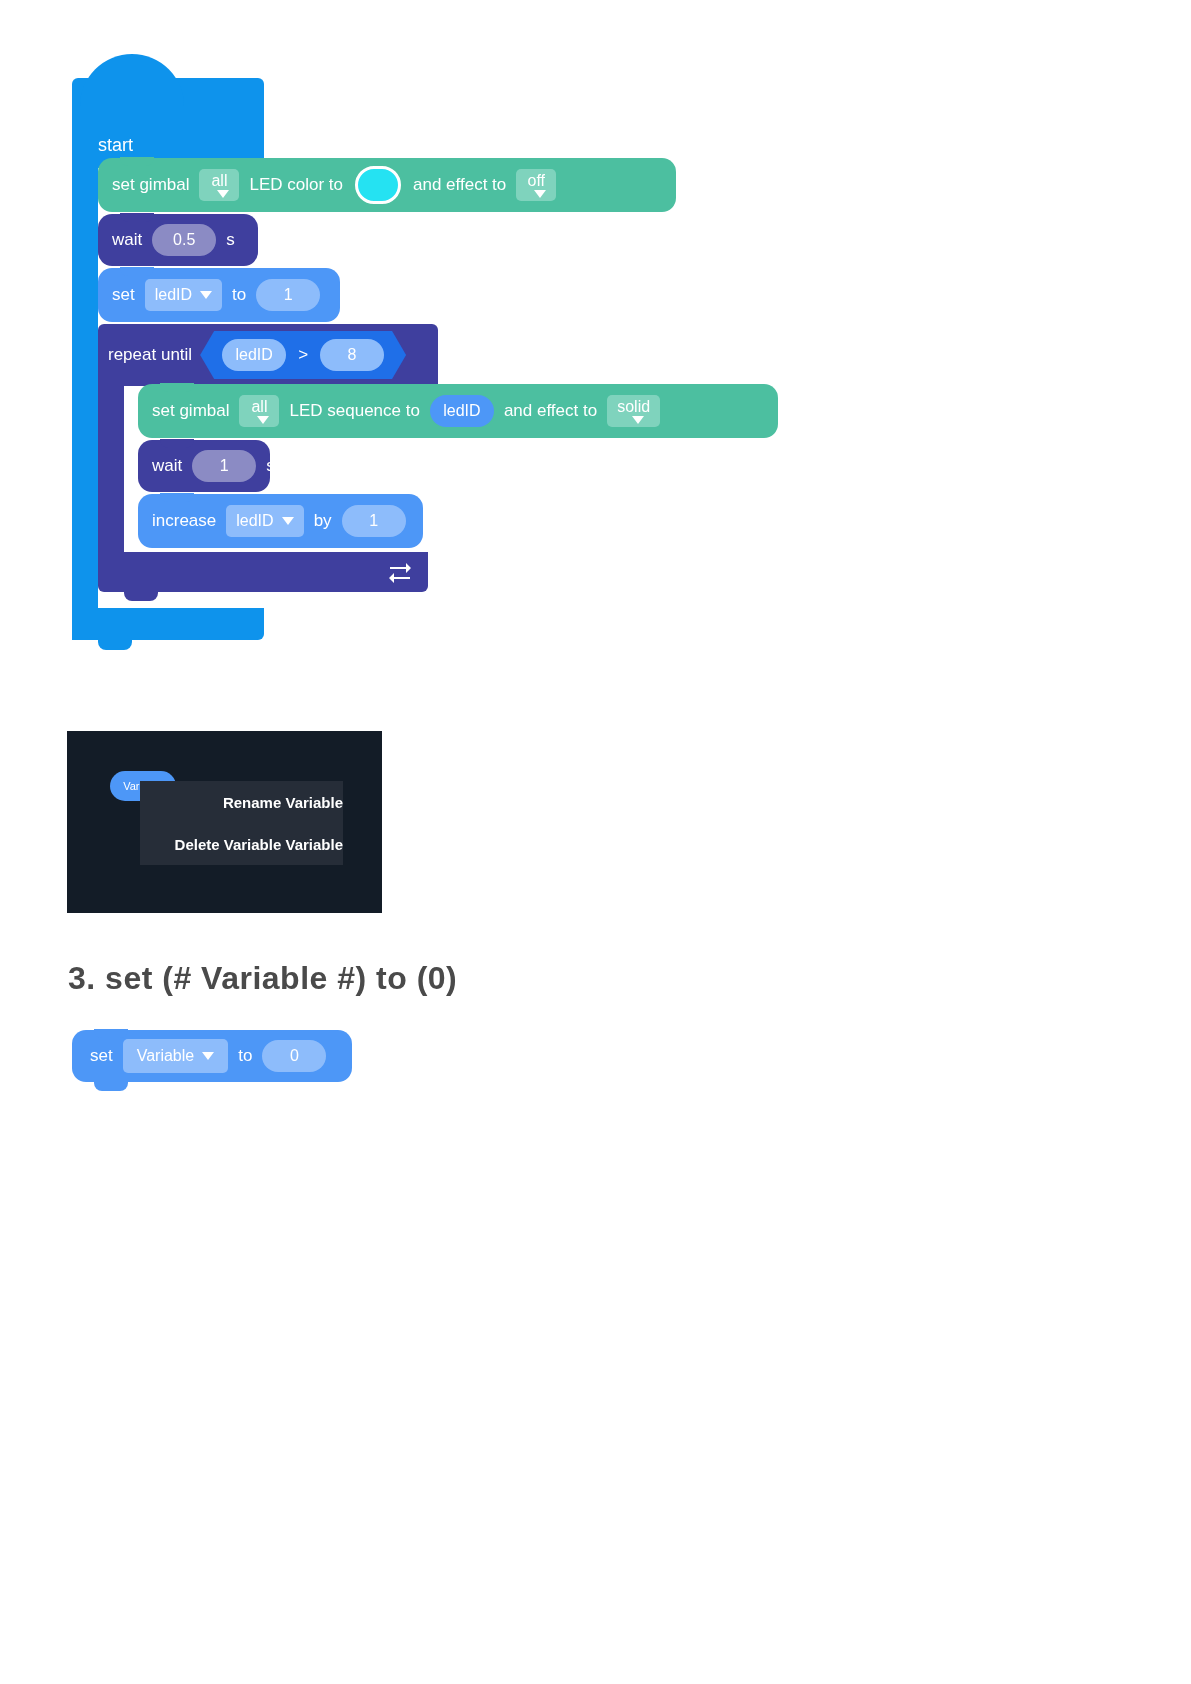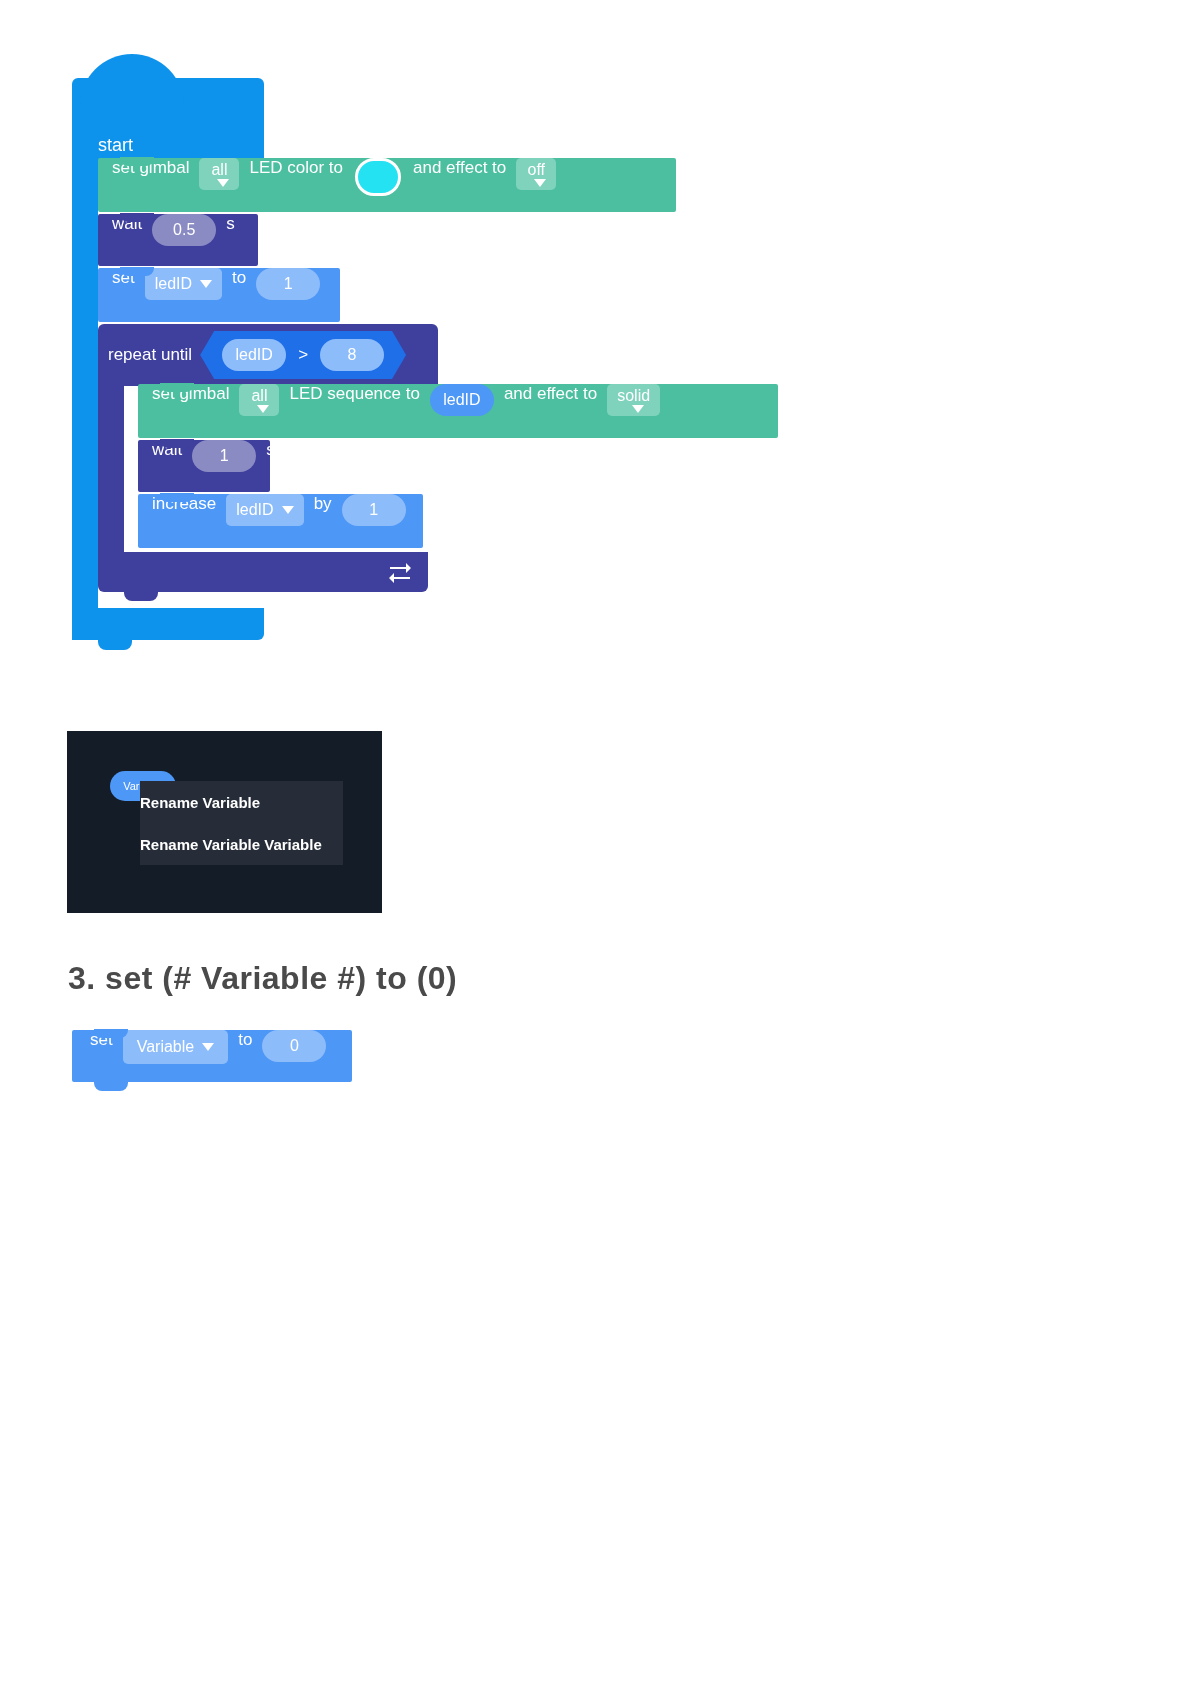--- a/index.html
+++ b/index.html
@@ -20,21 +20,22 @@
     position: absolute;
     left: 72px;
     top: 78px;
     width: 700px;
     height: 570px;
   }
 
   .blk {
     position: absolute;
     display: flex;
-    border-radius: 2px;
+    align-items: center;
+    border-radius: 14px;
     color: #ffffff;
     font-size: 17px;
     white-space: nowrap;
     box-sizing: border-box;
   }
   .blk .lbl { padding: 0 6px; }
 
   
   .hat {
     left: 0;
@@ -244,21 +245,21 @@
     background: #262d38;
     display: flex;
     flex-direction: column;
     justify-content: space-around;
     align-items: center;
   }
   .ctx-item {
     color: #ffffff;
     font-size: 15px;
     font-weight: bold;
-    text-align: left;
+    text-align: right;
     width: 100%;
     padding: 5px 0;
   }
 
   
   .heading {
     position: absolute;
     left: 68px;
     top: 960px;
     font-size: 32px;
@@ -385,21 +386,21 @@
         <path d="M22 16 H6 V12 L1 17 L6 22 V18 H22 Z" fill="#ffffff"></path>
       </svg>
     </div>
   </div>
 </div>
 
 <div class="dark-panel">
   <div class="var-pill">Variable</div>
   <div class="ctx-menu">
     <div class="ctx-item">Rename Variable</div>
-    <div class="ctx-item">Rename Variable Variable</div>
+    <div class="ctx-item">Delete Variable Variable</div>
   </div>
 </div>
 
 <div class="heading">3. set (# Variable #) to (0)</div>
 
 <div class="standalone">
   <div class="blk blue" id="row-setvar">
     <div class="notch blue"></div>
     <span class="lbl">set</span>
     <span class="field blue-in" style="height:34px;padding:0 14px;">

